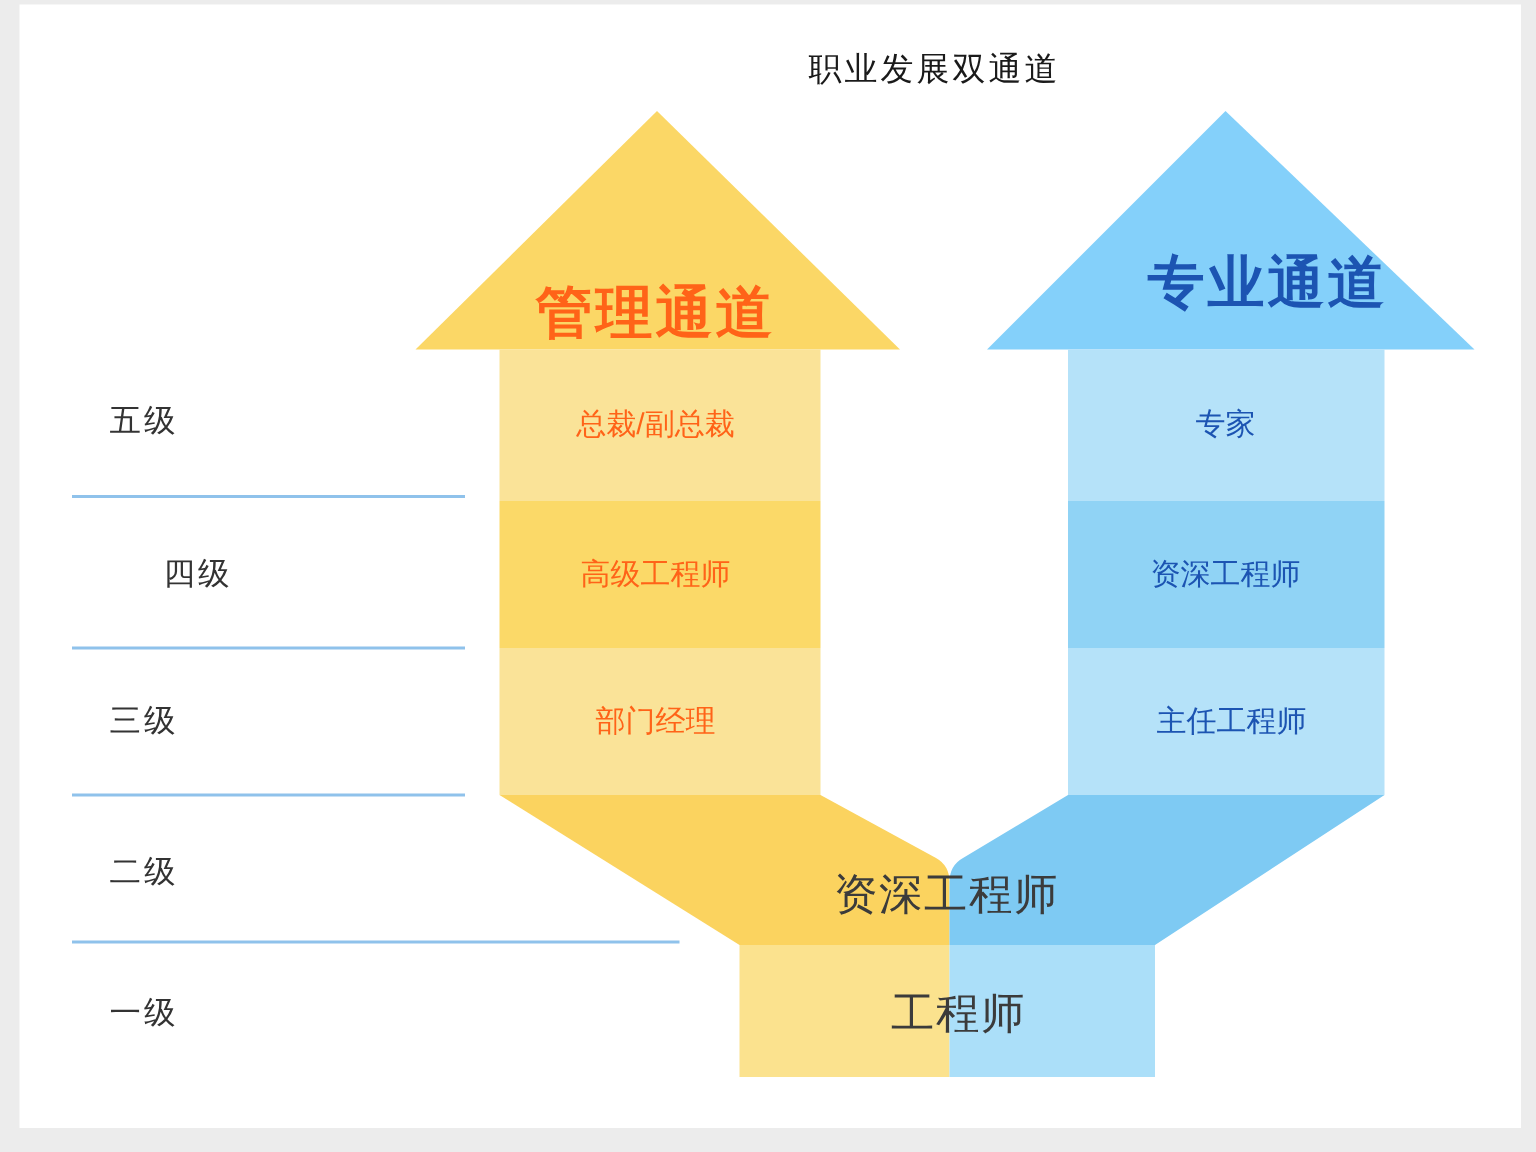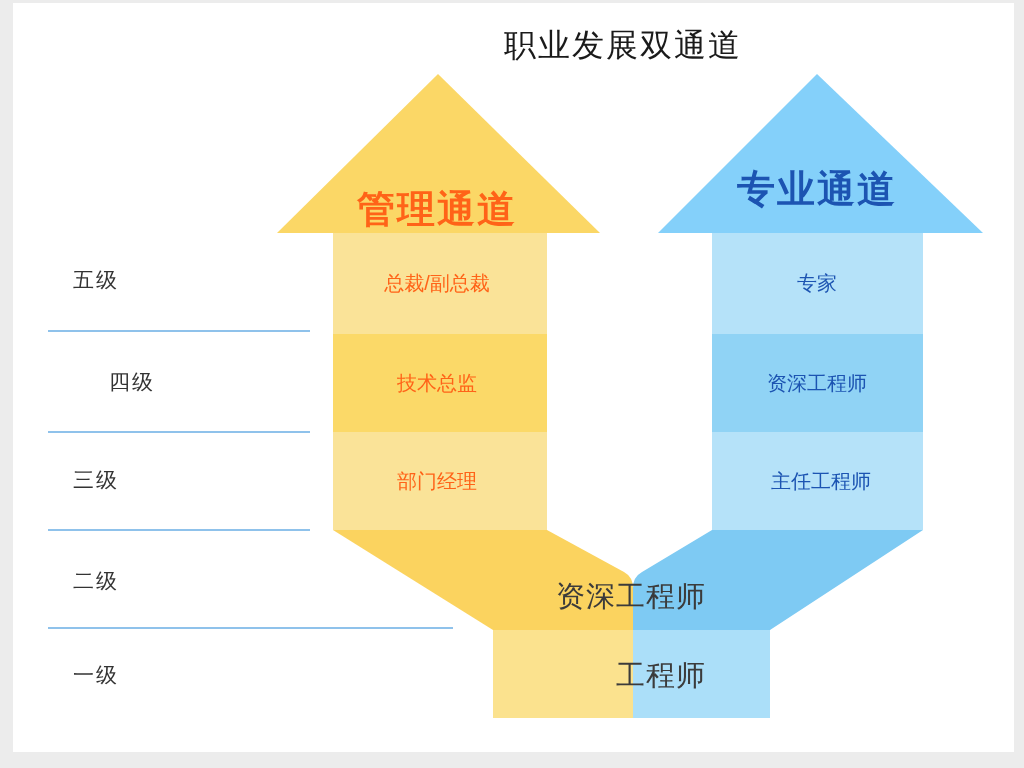--- a/index.html
+++ b/index.html
@@ -4,24 +4,24 @@
 <style>
   html,body { margin:0; padding:0; }
   body {
     width:1024px; height:768px; position:relative; overflow:hidden;
     background:#ECECEC;
     font-family:"Liberation Sans", sans-serif;
   }
   .canvas { position:absolute; left:13px; top:3px; width:1001px; height:749px; background:#FFFFFF; }
   .shapes { position:absolute; left:0; top:0; width:1024px; height:768px; }
   .txt { position:absolute; transform:translate(-50%,-50%); white-space:nowrap; }
-  .title { font-size:32px; color:#1A1A1A; letter-spacing:2px; }
+  .title { font-size:22px; color:#1A1A1A; letter-spacing:2px; }
   .chan  { font-size:38px; font-weight:bold; letter-spacing:2px; }
   .chan.mgmt { color:var(--orange-text);margin-top:20px; }
-  .chan.prof { color:var(--blue-text); }
+  .chan.prof { color:var(--blue-text);margin-left:28px; }
   .role { font-size:20px; }
   .role.mgmt { color:var(--orange-text); }
   .role.prof { color:var(--blue-text); }
   .shared { font-size:29px; color:#3B3B3B; letter-spacing:1px; }
   .level { position:absolute; left:73px; transform:translateY(-50%); font-size:21px; color:#333333; letter-spacing:2px; }
   .divider { position:absolute; left:48px; height:2px; background:var(--divider); }
   .d1 { top:330px; width:262px; }
   .d2 { top:431px; width:262px; }
   .d3 { top:529px; width:262px; }
   .d4 { top:627px; width:405px; }
@@ -58,21 +58,21 @@
 <div class="level" style="top:480px;">三级</div>
 <div class="level" style="top:581px;">二级</div>
 <div class="level" style="top:675px;text-align:right;">一级</div>
 
 <div class="txt title" style="left:623px; top:46px;">职业发展双通道</div>
 
 <div class="txt chan mgmt" style="left:437px; top:189px;">管理通道</div>
 <div class="txt chan prof" style="left:817px; top:189px;">专业通道</div>
 
 <div class="txt role mgmt" style="left:437px; top:283px;">总裁/副总裁</div>
-<div class="txt role mgmt" style="left:437px; top:383px;">技术总监</div>
+<div class="txt role mgmt" style="left:437px; top:383px;">高级工程师</div>
 <div class="txt role mgmt" style="left:437px; top:481px;">部门经理</div>
 
 <div class="txt role prof" style="left:817px; top:283px;">专家</div>
 <div class="txt role prof" style="left:817px; top:383px;">资深工程师</div>
 <div class="txt role prof" style="left:821px; top:481px;">主任工程师</div>
 
 <div class="txt shared" style="left:631px; top:597px;">资深工程师</div>
-<div class="txt shared" style="left:661px; top:676px;">工程师</div>
+<div class="txt shared" style="left:639px; top:676px;">工程师</div>
 
 </body></html>

